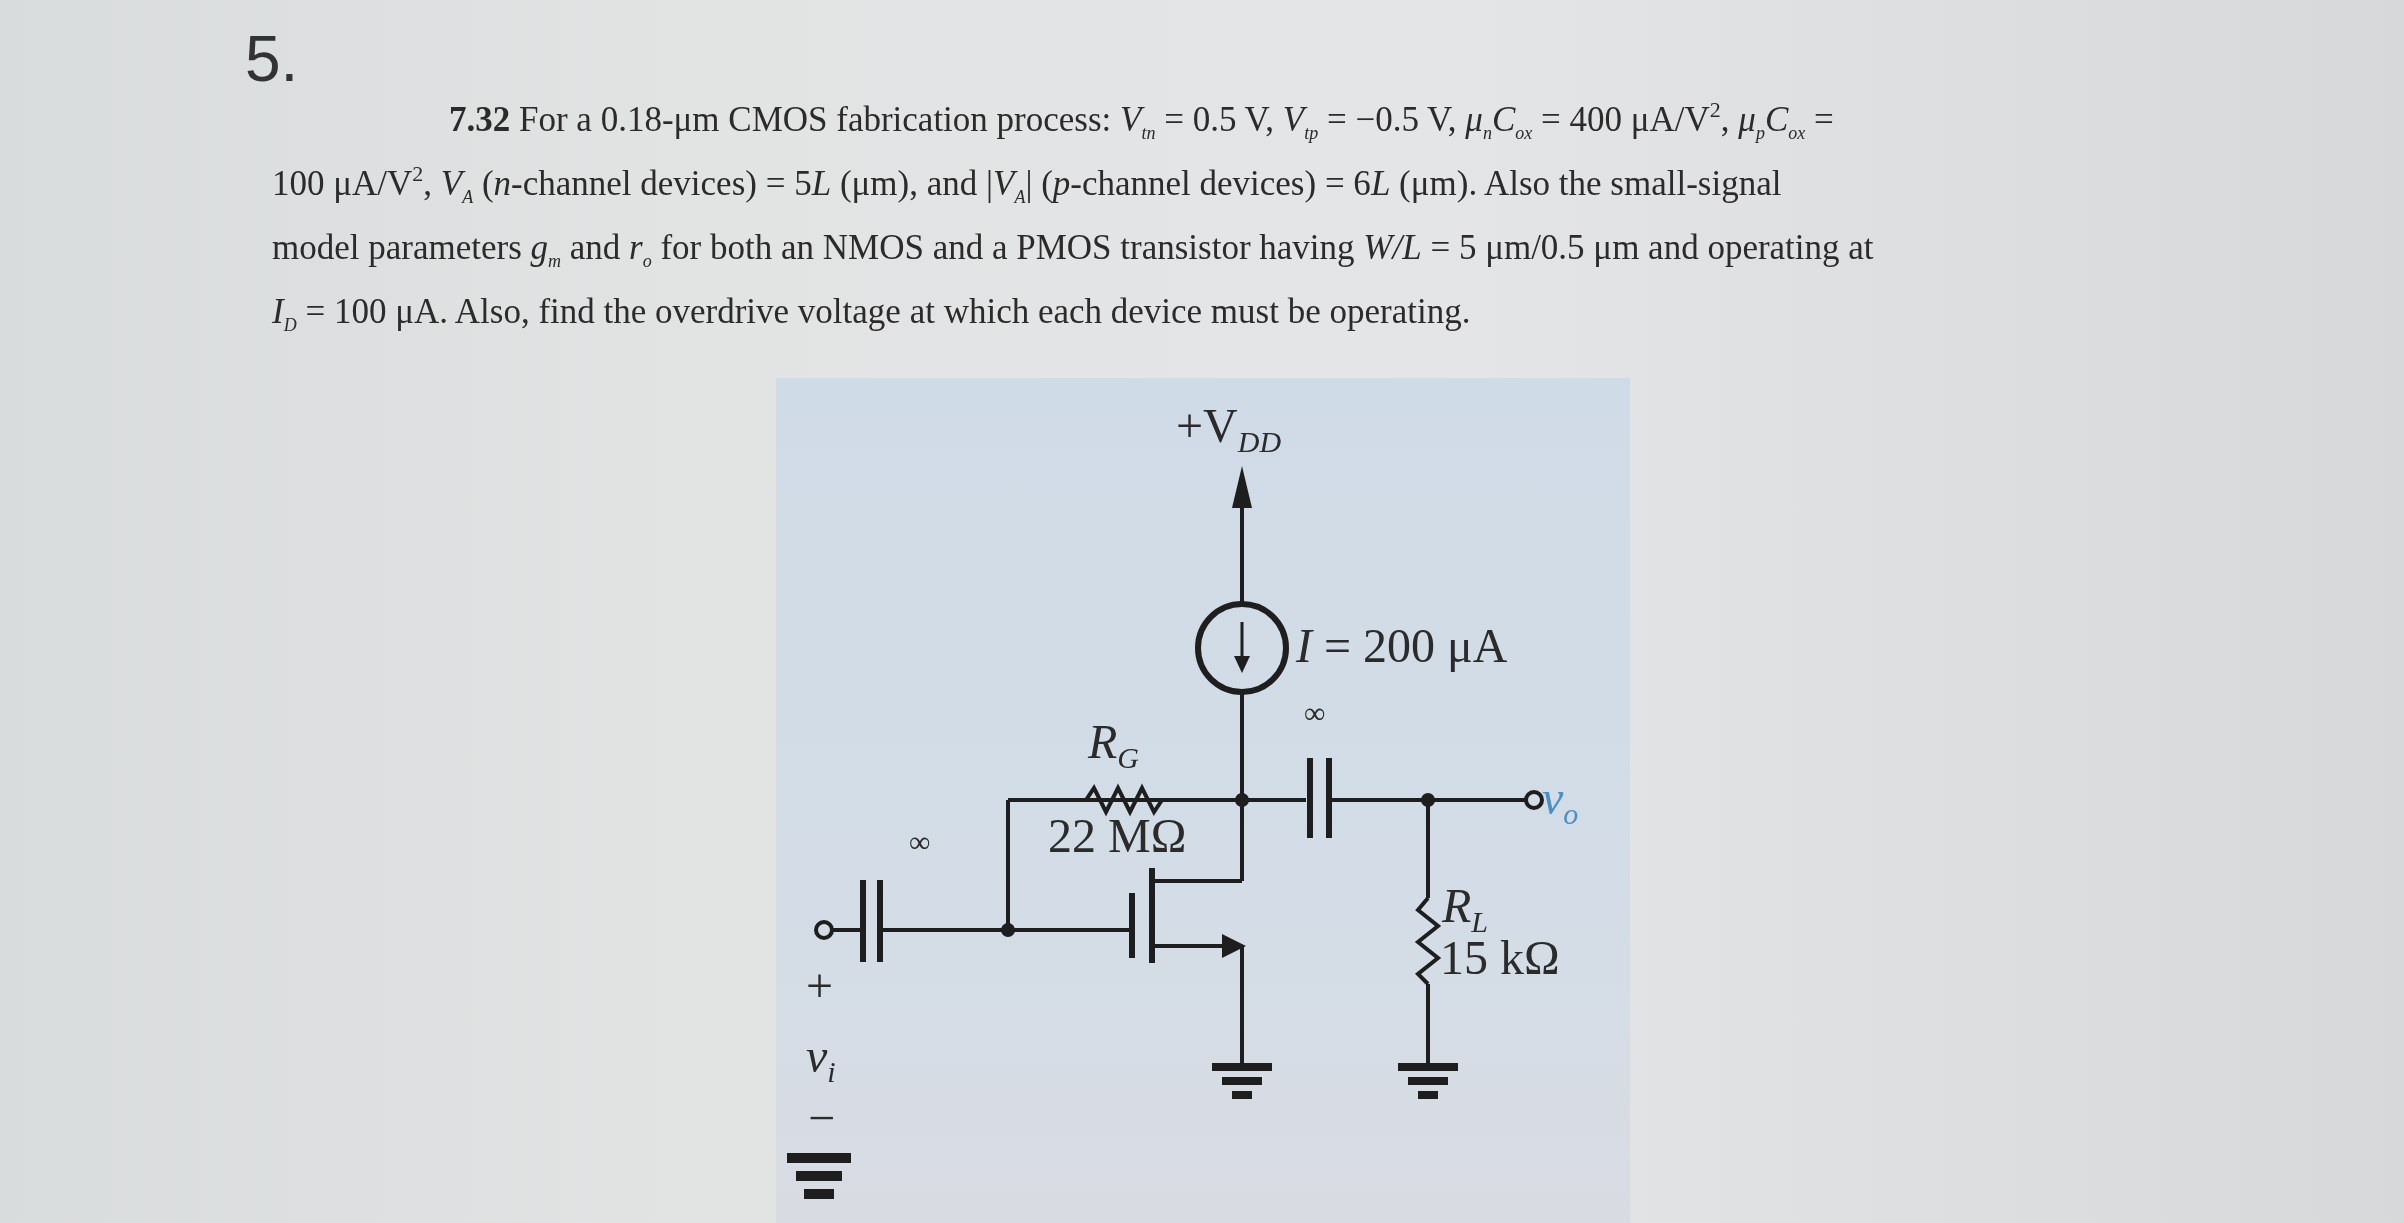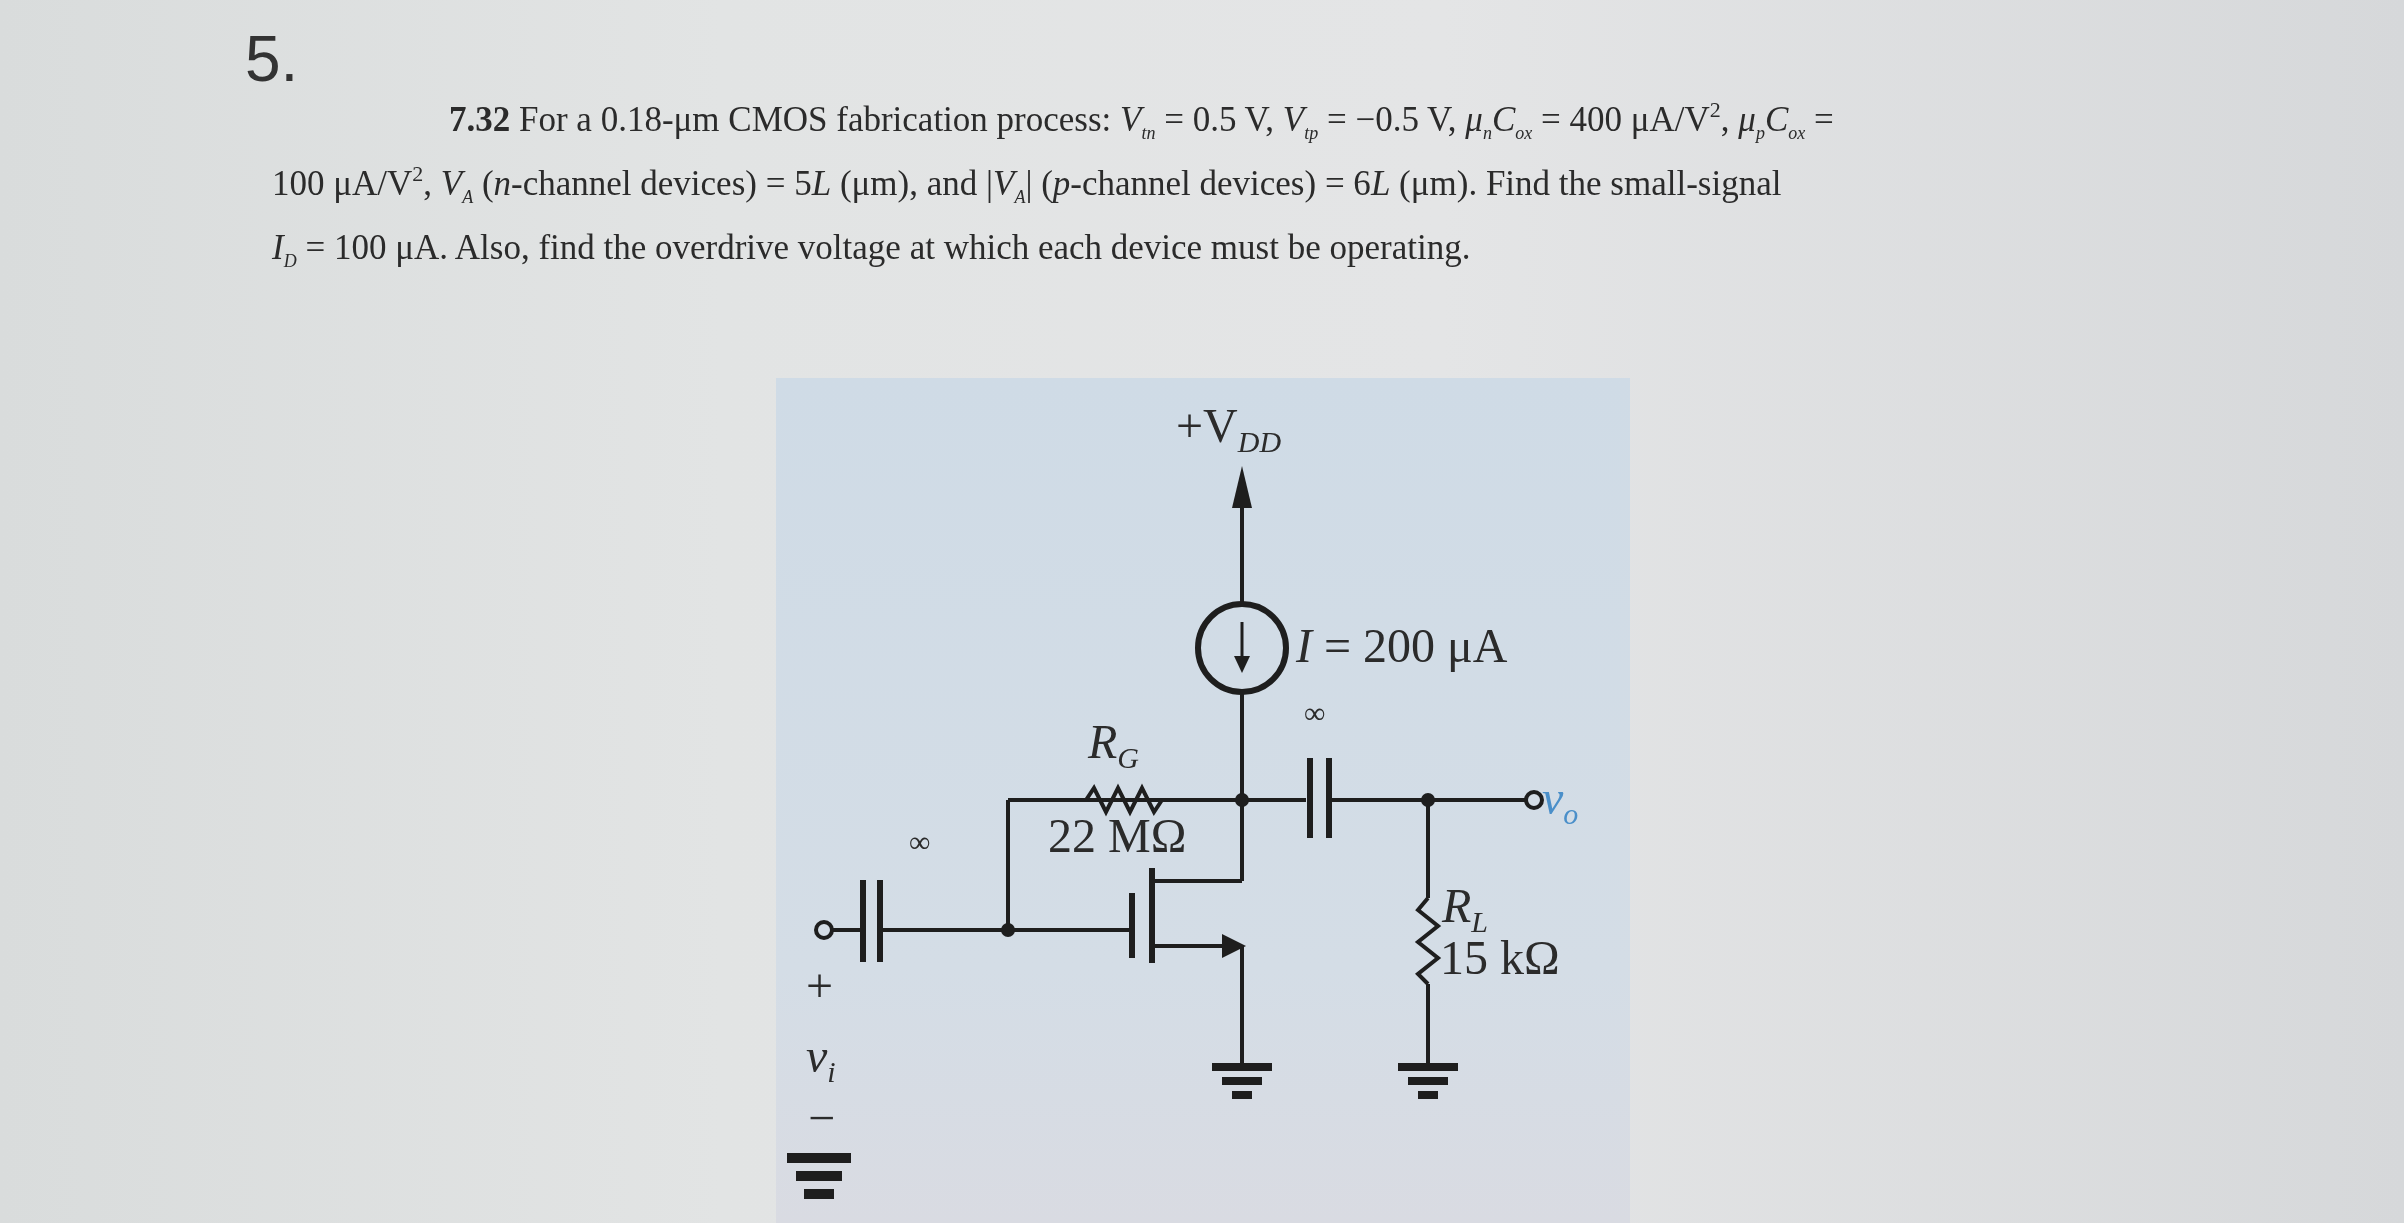--- a/index.html
+++ b/index.html
@@ -27,21 +27,24 @@
 <body>
 
 <div class="qnum">5.</div>
 
 <div class="problem">
   <div class="first">
     <b>7.32</b>
     <span>For a 0.18-μm CMOS fabrication process: </span><i>V</i><sub><i>tn</i></sub><span> = 0.5 V, </span><i>V</i><sub><i>tp</i></sub><span> = −0.5 V, </span><i>μ</i><sub><i>n</i></sub><i>C</i><sub><i>ox</i></sub><span> = 400 μA/V</span><sup>2</sup>, <i>μ</i><sub><i>p</i></sub><i>C</i><sub><i>ox</i></sub><span> =</span>
   </div>
   <div>
-    <span>100 μA/V</span><sup>2</sup><span>, </span><i>V</i><sub><i>A</i></sub><span> (</span><i>n</i><span>-channel devices) = 5</span><i>L</i><span> (μm), and |</span><i>V</i><sub><i>A</i></sub><span>| (</span><i>p</i><span>-channel devices) = 6</span><i>L</i><span> (μm). Find the small-signal</span>
+    <span>100 μA/V</span><sup>2</sup><span>, </span><i>V</i><sub><i>A</i></sub><span> (</span><i>n</i><span>-channel devices) = 5</span><i>L</i><span> (μm), and |</span><i>V</i><sub><i>A</i></sub><span>| (</span><i>p</i><span>-channel devices) = 6</span><i>L</i><span> (μm). Also the small-signal</span>
+  </div>
+  <div>
+    <span>model parameters </span><i>g</i><sub><i>m</i></sub><span> and </span><i>r</i><sub><i>o</i></sub><span> for both an NMOS and a PMOS transistor having </span><i>W/L</i><span> = 5 μm/0.5 μm and operating at</span>
   </div>
   <div>
     <i>I</i><sub><i>D</i></sub><span> = 100 μA. Also, find the overdrive voltage at which each device must be operating.</span>
   </div>
 </div>
 
 <div class="figure">
   <svg width="854" height="845" viewBox="0 0 854 845">
     <g stroke="#1e1e1e" stroke-width="4" fill="none">
 

